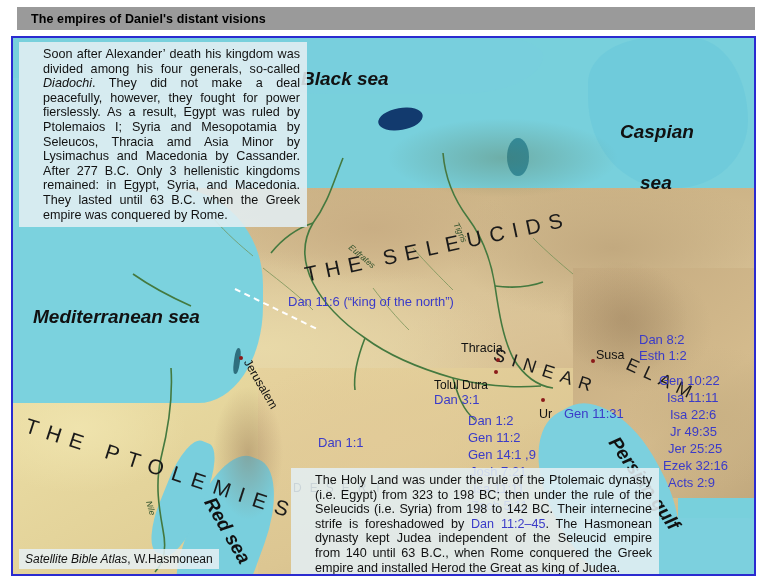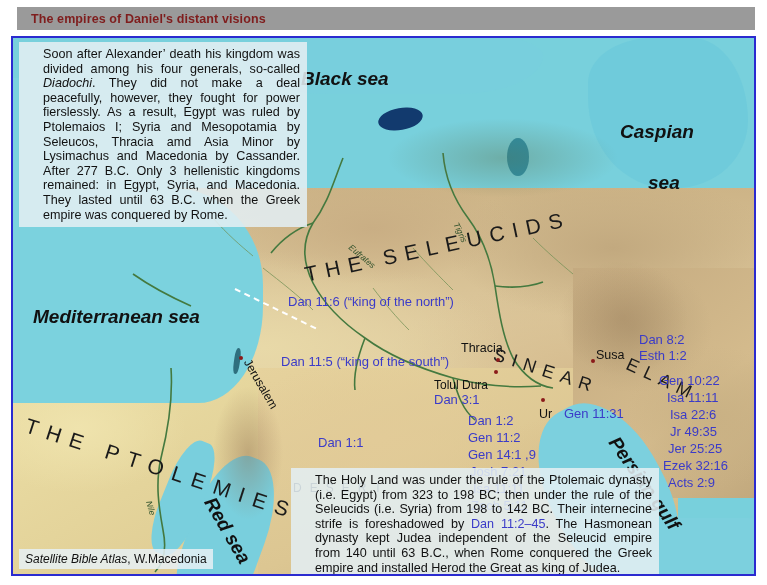--- a/index.html
+++ b/index.html
@@ -18,21 +18,21 @@
 
   
   .titlebar {
     position: absolute;
     left: 17px; top: 7px;
     width: 738px; height: 23px;
     background: #9a9a9a;
     display: flex; align-items: center;
   }
   .titlebar-text {
-    color: #7f1d1d;
+    color: #000000;
     font-size: 12.5px;
     font-weight: bold;
     padding-left: 14px;
     letter-spacing: 0.1px;
     white-space: nowrap;
   }
 
   
   .mapframe {
     position: absolute;
@@ -319,21 +319,21 @@
       </svg>
 
       <div style="position:absolute;left:520px;top:200px;width:180px;height:160px;background:radial-gradient(ellipse 90px 80px at 50% 50%, rgba(150,120,85,0.35) 0%, rgba(150,120,85,0) 72%);"></div>
       <div style="position:absolute;left:330px;top:60px;width:320px;height:120px;background:radial-gradient(ellipse 160px 55px at 50% 50%, rgba(90,110,70,0.35) 0%, rgba(90,110,70,0) 72%);"></div>
       <div style="position:absolute;left:180px;top:320px;width:110px;height:190px;background:radial-gradient(ellipse 50px 95px at 50% 50%, rgba(140,105,75,0.4) 0%, rgba(140,105,75,0) 70%);"></div>
 
       <div class="border-line" style="left:222px; top:250px; width:90px; transform:rotate(26deg); transform-origin:left center;"></div>
 
       <div class="lbl sea-label" style="left:288px; top:30px;">Black sea</div>
       <div class="lbl sea-label" style="left:607px; top:83px;">Caspian</div>
-      <div class="lbl sea-label" style="left:627px; top:134px;margin-left:8px;">sea</div>
+      <div class="lbl sea-label" style="left:627px; top:134px;">sea</div>
       <div class="lbl sea-label" style="left:20px; top:268px;">Mediterranean sea</div>
       <div class="lbl sea-label rot-p60" style="left:196px; top:450px;">Red sea</div>
       <div class="lbl sea-label rot-p55" style="left:600px; top:390px;">Persian gulf</div>
 
       <div class="lbl empire-label rot-n12" style="left:292px; top:225px;">THE SELEUCIDS</div>
       <div class="lbl empire-label rot-p18" style="left:13px; top:375px; letter-spacing:9px;">THE PTOLEMIES</div>
 
       <div class="lbl region-label rot-p18" style="left:481px; top:306px;">SINEAR</div>
       <div class="lbl region-label rot-p25" style="left:614px; top:315px;">ELAM</div>
       <div class="lbl region-label" style="left:280px; top:443px; letter-spacing:8px; font-size:12px;">DESERT</div>
@@ -351,21 +351,20 @@
       <div class="lbl city-label rot-p60" style="left:234px; top:315px; font-size:12px;">Jerusalem</div>
       <div class="city-dot" style="left:226px; top:318px;"></div>
 
       <div class="lbl place-label" style="left:421px; top:340px;">Tolul Dura</div>
 
       <div class="lbl river-label rot-p40" style="left:337px; top:203px;">Eufrates</div>
       <div class="lbl river-label rot-p65" style="left:443px; top:180px;">Tigris</div>
       <div class="lbl river-label rot-p75" style="left:136px; top:458px;">Nile</div>
 
       <div class="lbl ref" style="left:275px; top:256px;">Dan 11:6 (“king of the north”)</div>
-      <div class="lbl ref" style="left:268px; top:316px;">Dan 11:5 (“king of the south”)</div>
 
       <div class="lbl ref" style="left:421px; top:354px;">Dan 3:1</div>
       <div class="lbl ref" style="left:551px; top:368px;">Gen 11:31</div>
       <div class="lbl ref" style="left:305px; top:397px;">Dan 1:1</div>
 
       <div class="lbl ref" style="left:455px; top:375px;">Dan 1:2</div>
       <div class="lbl ref" style="left:455px; top:392px;">Gen 11:2</div>
       <div class="lbl ref" style="left:455px; top:409px;">Gen 14:1 ,9</div>
       <div class="lbl ref" style="left:457px; top:426px;">Josh 7:21</div>
       <div class="lbl ref" style="left:460px; top:443px;">Isa 11:11</div>
@@ -384,18 +383,18 @@
 
       <div class="infobox top">
         <span>Soon after Alexander’ death his kingdom was divided among his four generals, so-called </span><i>Diadochi</i><span>. They did not make a deal peacefully, however, they fought for power fierslessly. As a result, Egypt was ruled by Ptolemaios I; Syria and Mesopotamia by Seleucos, Thracia amd Asia Minor by Lysimachus and Macedonia by Cassander. After 277 B.C. Only 3 hellenistic kingdoms remained: in Egypt, Syria, and Macedonia. They lasted until 63 B.C. when the Greek empire was conquered by Rome.</span>
       </div>
 
       <div class="infobox bottom">
         <span>The Holy Land was under the rule of the Ptolemaic dynasty (i.e. Egypt) from 323 to 198 BC; then under the rule of the Seleucids (i.e. Syria) from 198 to 142 BC. Their internecine strife is foreshadowed by </span><span class="blue">Dan 11:2–45</span><span>. The Hasmonean dynasty kept Judea independent of the Seleucid empire from 140 until 63 B.C., when Rome conquered the Greek empire and installed Herod the Great as king of Judea.</span>
       </div>
 
       <div class="credit">
-        <div><span class="it">Satellite Bible Atlas</span><span>, W.Macedonia</span></div>
+        <div><span class="it">Satellite Bible Atlas</span><span>, W.Hasmonean</span></div>
       </div>
 
     </div>
   </div>
 </div>
 
 </body></html>

